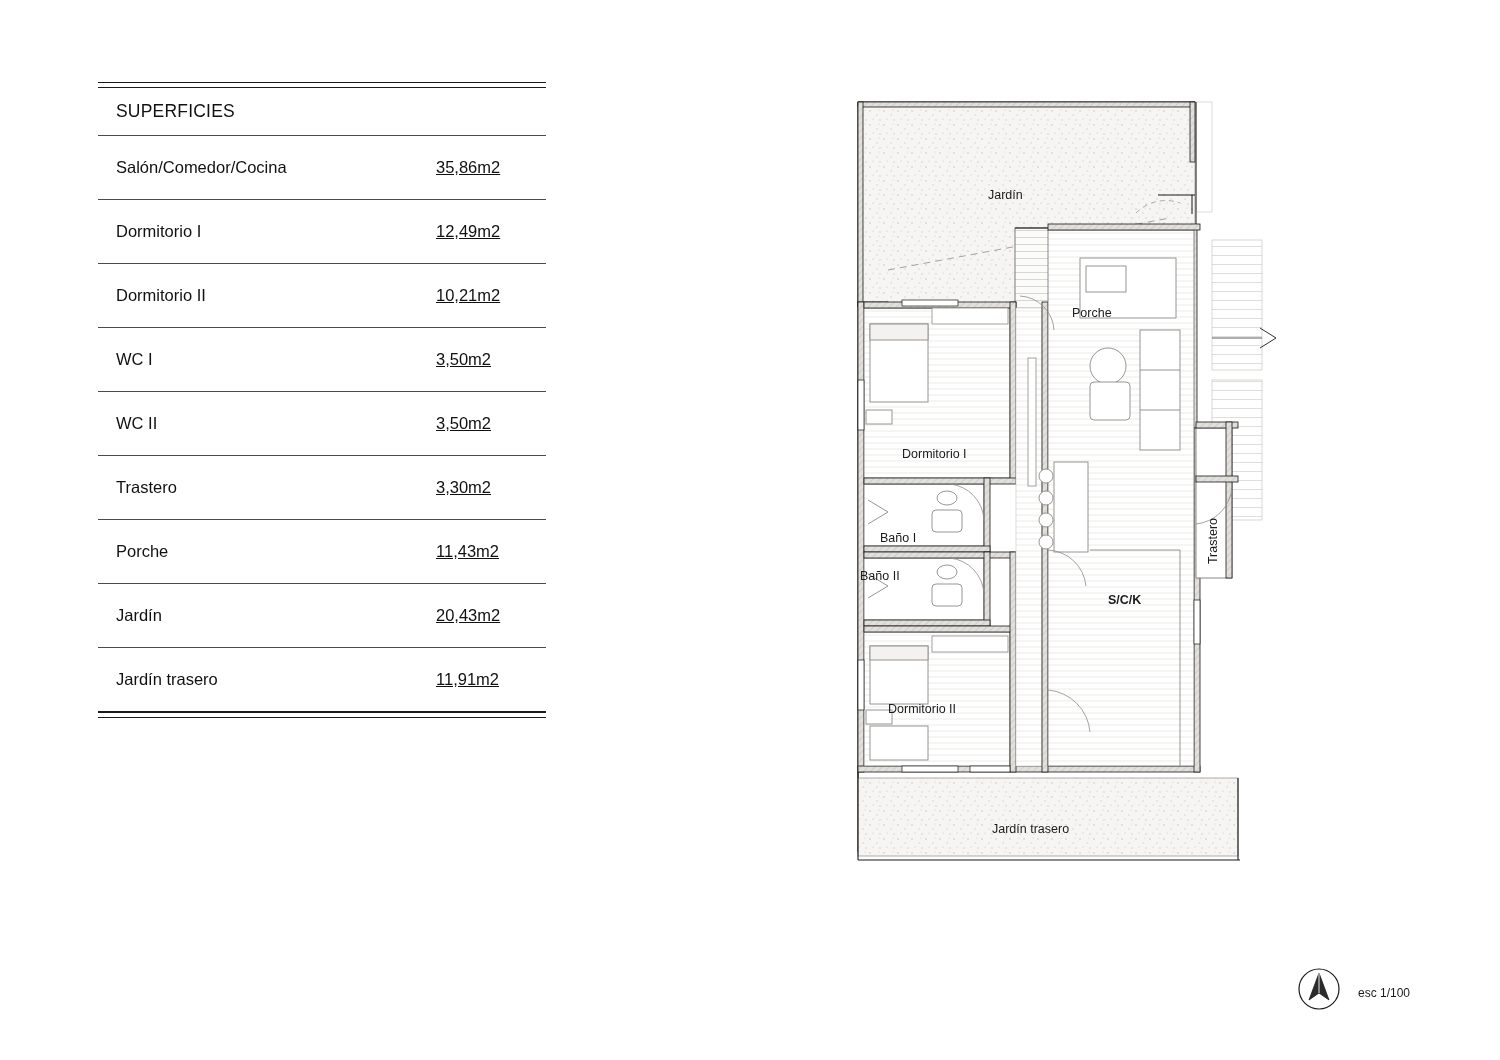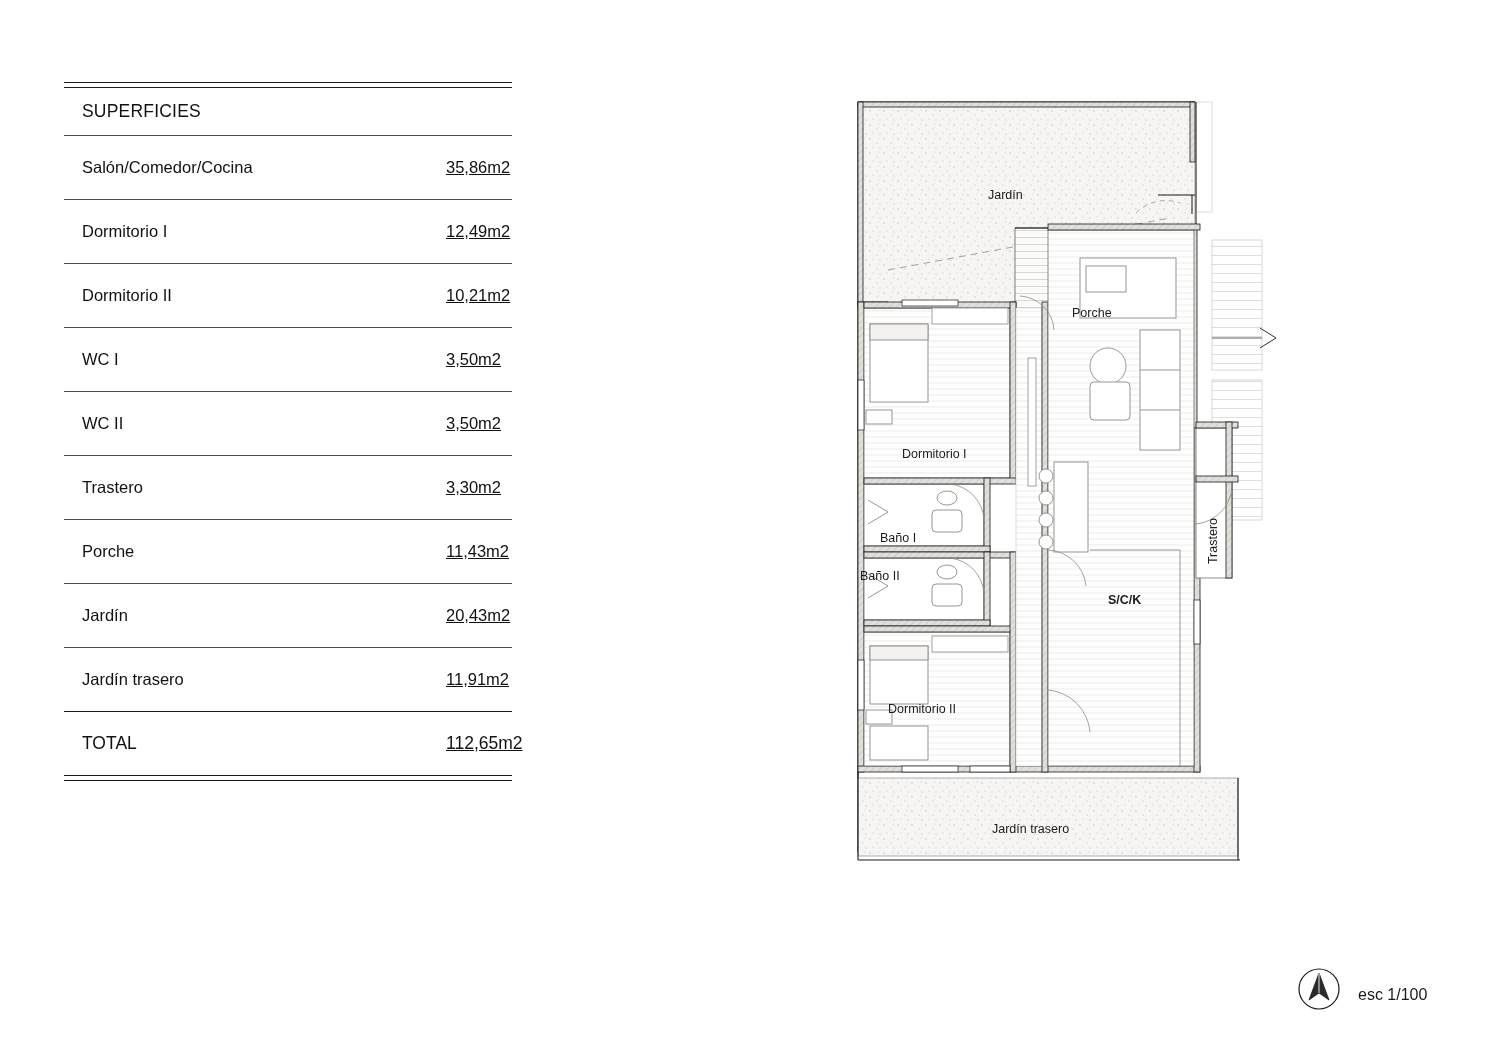--- a/index.html
+++ b/index.html
@@ -17,21 +17,21 @@
   }
   .page {
     position: absolute;
     inset: 0;
     background: #ffffff;
   }
 
   
   .surfaces {
     position: absolute;
-    left: 64px;
+    left: 98px;
     top: 82px;
     width: 448px;
   }
   .rule {
     height: 1px;
     background: #1a1a1a;
     width: 100%;
   }
   .rule.thin { height: 1px; background: #4a4a4a; }
   .gap-2 { height: 4px; }
@@ -45,21 +45,20 @@
     font-size: 17.5px;
     letter-spacing: .2px;
   }
   .row {
     height: 63px;
     display: flex;
     align-items: center;
     box-sizing: border-box;
     padding-left: 18px;
     font-size: 16.5px;
-    gap: 44px;
   }
   .row .label { flex: 0 0 320px; }
   .row .value { flex: 1; text-decoration: underline; }
   .row.total .label,
   .row.total .value { font-size: 17.5px; }
 
   
   .plan {
     position: absolute;
     left: 840px;
@@ -85,21 +84,21 @@
     position: absolute;
     left: 1296px;
     top: 966px;
     width: 46px;
     height: 46px;
   }
   .scale-text {
     position: absolute;
     left: 1358px;
     top: 986px;
-    font-size: 16px;
+    font-size: 12px;
     color: #1a1a1a;
   }
 </style>
 </head>
 <body>
 
 <div class="page">
 
   <div class="surfaces">
     <div class="rule"></div>
@@ -156,24 +155,20 @@
       <span class="value">20,43m2</span>
     </div>
     <div class="rule thin"></div>
 
     <div class="row">
       <span class="label">Jardín trasero</span>
       <span class="value">11,91m2</span>
     </div>
     <div class="rule"></div>
 
-    <div class="row total">
-      <span class="label">TOTAL</span>
-      <span class="value">112,65m2</span>
-    </div>
     <div class="rule"></div>
     <div class="gap-2"></div>
     <div class="rule"></div>
   </div>
 
   <div class="plan">
     <svg width="560" height="800" viewBox="0 0 560 800" xmlns="http://www.w3.org/2000/svg">
       <defs>
         <pattern id="stipple" width="14" height="14" patternUnits="userSpaceOnUse">
           <rect width="14" height="14" fill="#f6f5f3"></rect>

